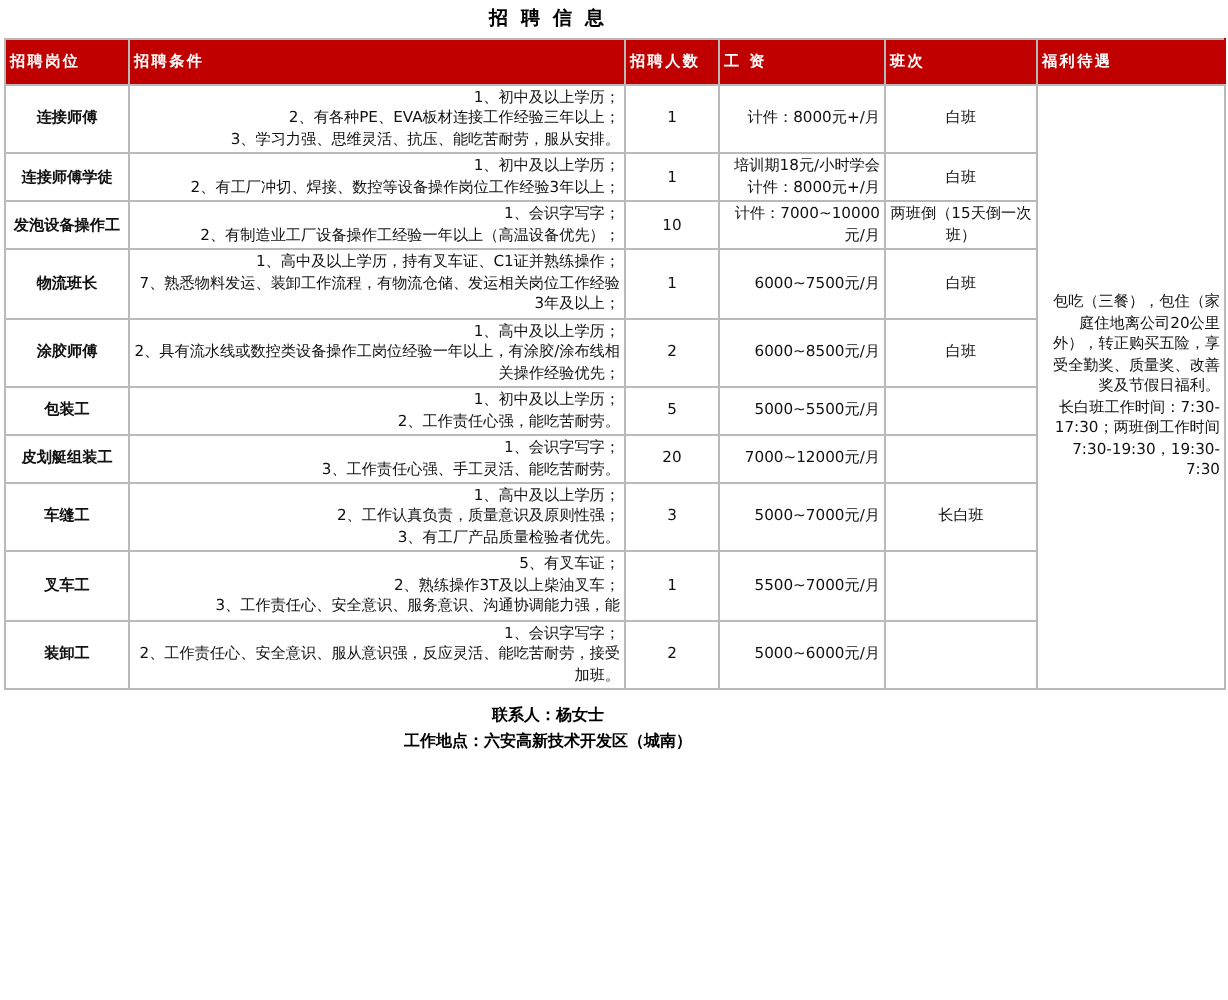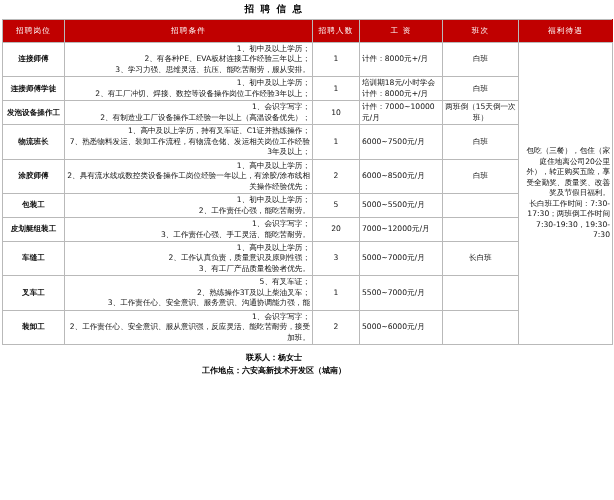--- a/index.html
+++ b/index.html
@@ -45,22 +45,22 @@
   table.recruit td {
     border: 1px solid #b9b9b9;
     vertical-align: middle;
     padding: 1px 2px;
     font-size: 7.6px;
     line-height: 1.38;
   }
   thead th {
     background: #c00000;
     color: #ffffff;
-    font-weight: normal;
-    text-align: center;
+    font-weight: bold;
+    text-align: left;
     font-size: 8.4px;
     letter-spacing: 1.2px;
     height: 20px;
     border: 1px solid #c00000;
     border-right: 1px solid #ffffff;
   }
   thead th:last-child { border-right: 1px solid #c00000; }
 
   
   col.c-post   { width: 62px; }
@@ -80,21 +80,21 @@
     text-align: right;
     padding-left: 4px;
     padding-right: 3px;
   }
   td.cond .line { white-space: normal; }
   td.count {
     text-align: center;
     font-size: 8px;
   }
   td.wage {
-    text-align: left;
+    text-align: right;
     font-size: 7.6px;
     line-height: 1.35;
   }
   td.shift {
     text-align: center;
     font-size: 7.8px;
     line-height: 1.35;
   }
   td.welfare {
     text-align: right;

